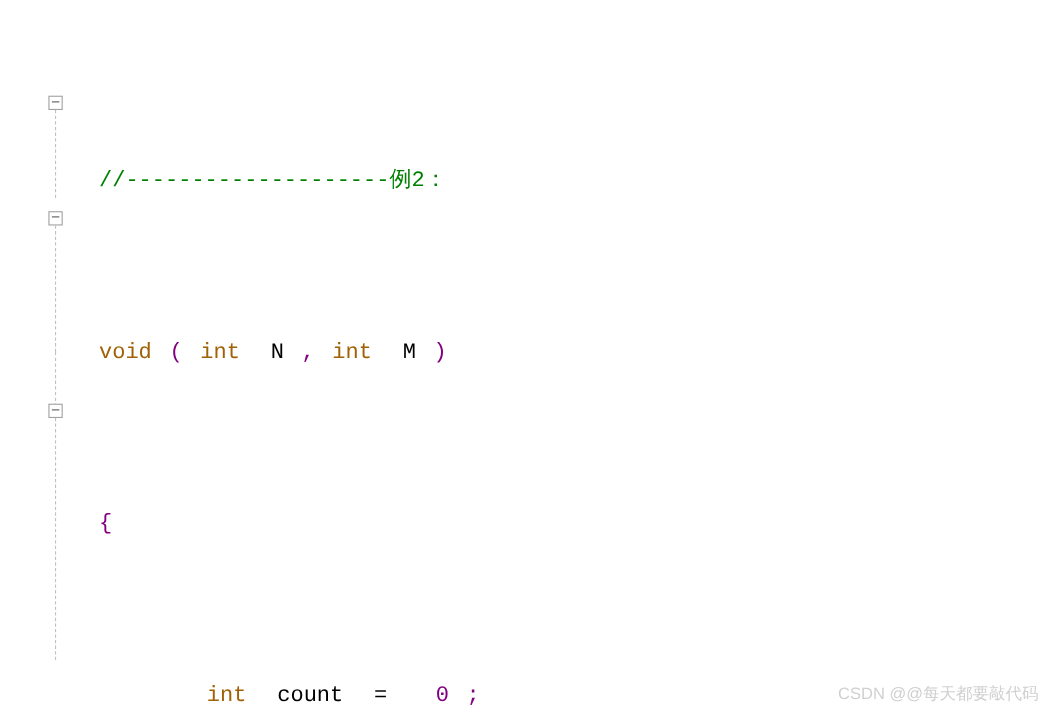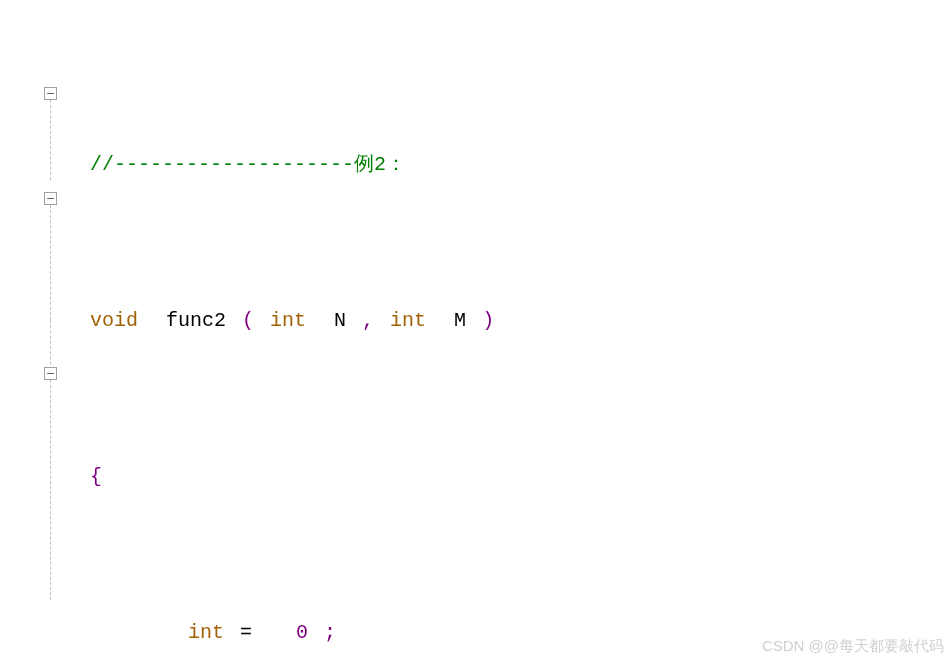--- a/index.html
+++ b/index.html
@@ -74,21 +74,21 @@
     .keyword { color: #a16207; }
     .identifier { color: #000000; }
     .func-name { color: #000000; }
     .number { color: #800080; }
     .operator { color: #000000; }
     .paren { color: #800080; }
     .brace { color: #800080; }
     .semicolon { color: #800080; }
     .watermark {
       position: absolute;
-      bottom: 8px;
+      bottom: 24px;
       right: 12px;
       color: #d0d0d0;
       font-size: 15px;
       font-family: "Microsoft YaHei", sans-serif;
     }
     .sp { display: inline-block; }
   </style>
 </head>
 <body>
 
@@ -99,25 +99,25 @@
     <div class="fold-box" style="top:152px;"></div>
     <div class="fold-line" style="top:165px; height:115px;"></div>
     <div class="fold-line" style="top:280px; height:55px;"></div>
     <div class="fold-box" style="top:327px;"></div>
     <div class="fold-line" style="top:340px; height:220px;"></div>
   </div>
   <div class="code-area">
 
     <div class="code-line"><span class="comment">//--------------------例2：</span></div>
 
-    <div class="code-line"><span class="keyword">void</span><span class="func-name"> func2</span><span class="paren">(</span><span class="keyword">int</span><span class="identifier"> N</span><span class="paren">,</span><span class="keyword">int</span><span class="identifier"> M</span><span class="paren">)</span></div>
+    <div class="code-line"><span class="keyword">void</span><span class="paren">(</span><span class="keyword">int</span><span class="identifier"> N</span><span class="paren">,</span><span class="keyword">int</span><span class="identifier"> M</span><span class="paren">)</span></div>
 
     <div class="code-line"><span class="brace">{</span></div>
 
-    <div class="code-line"><span class="indent-guide"></span><span class="sp">   </span><span class="keyword">int</span><span class="operator">=</span><span> </span><span class="number">0</span><span class="semicolon">;</span></div>
+    <div class="code-line"><span class="indent-guide"></span><span class="sp">   </span><span class="keyword">int</span><span class="identifier"> count </span><span class="operator">=</span><span> </span><span class="number">0</span><span class="semicolon">;</span></div>
 
     
 
     
 
     
 
     
 
     

